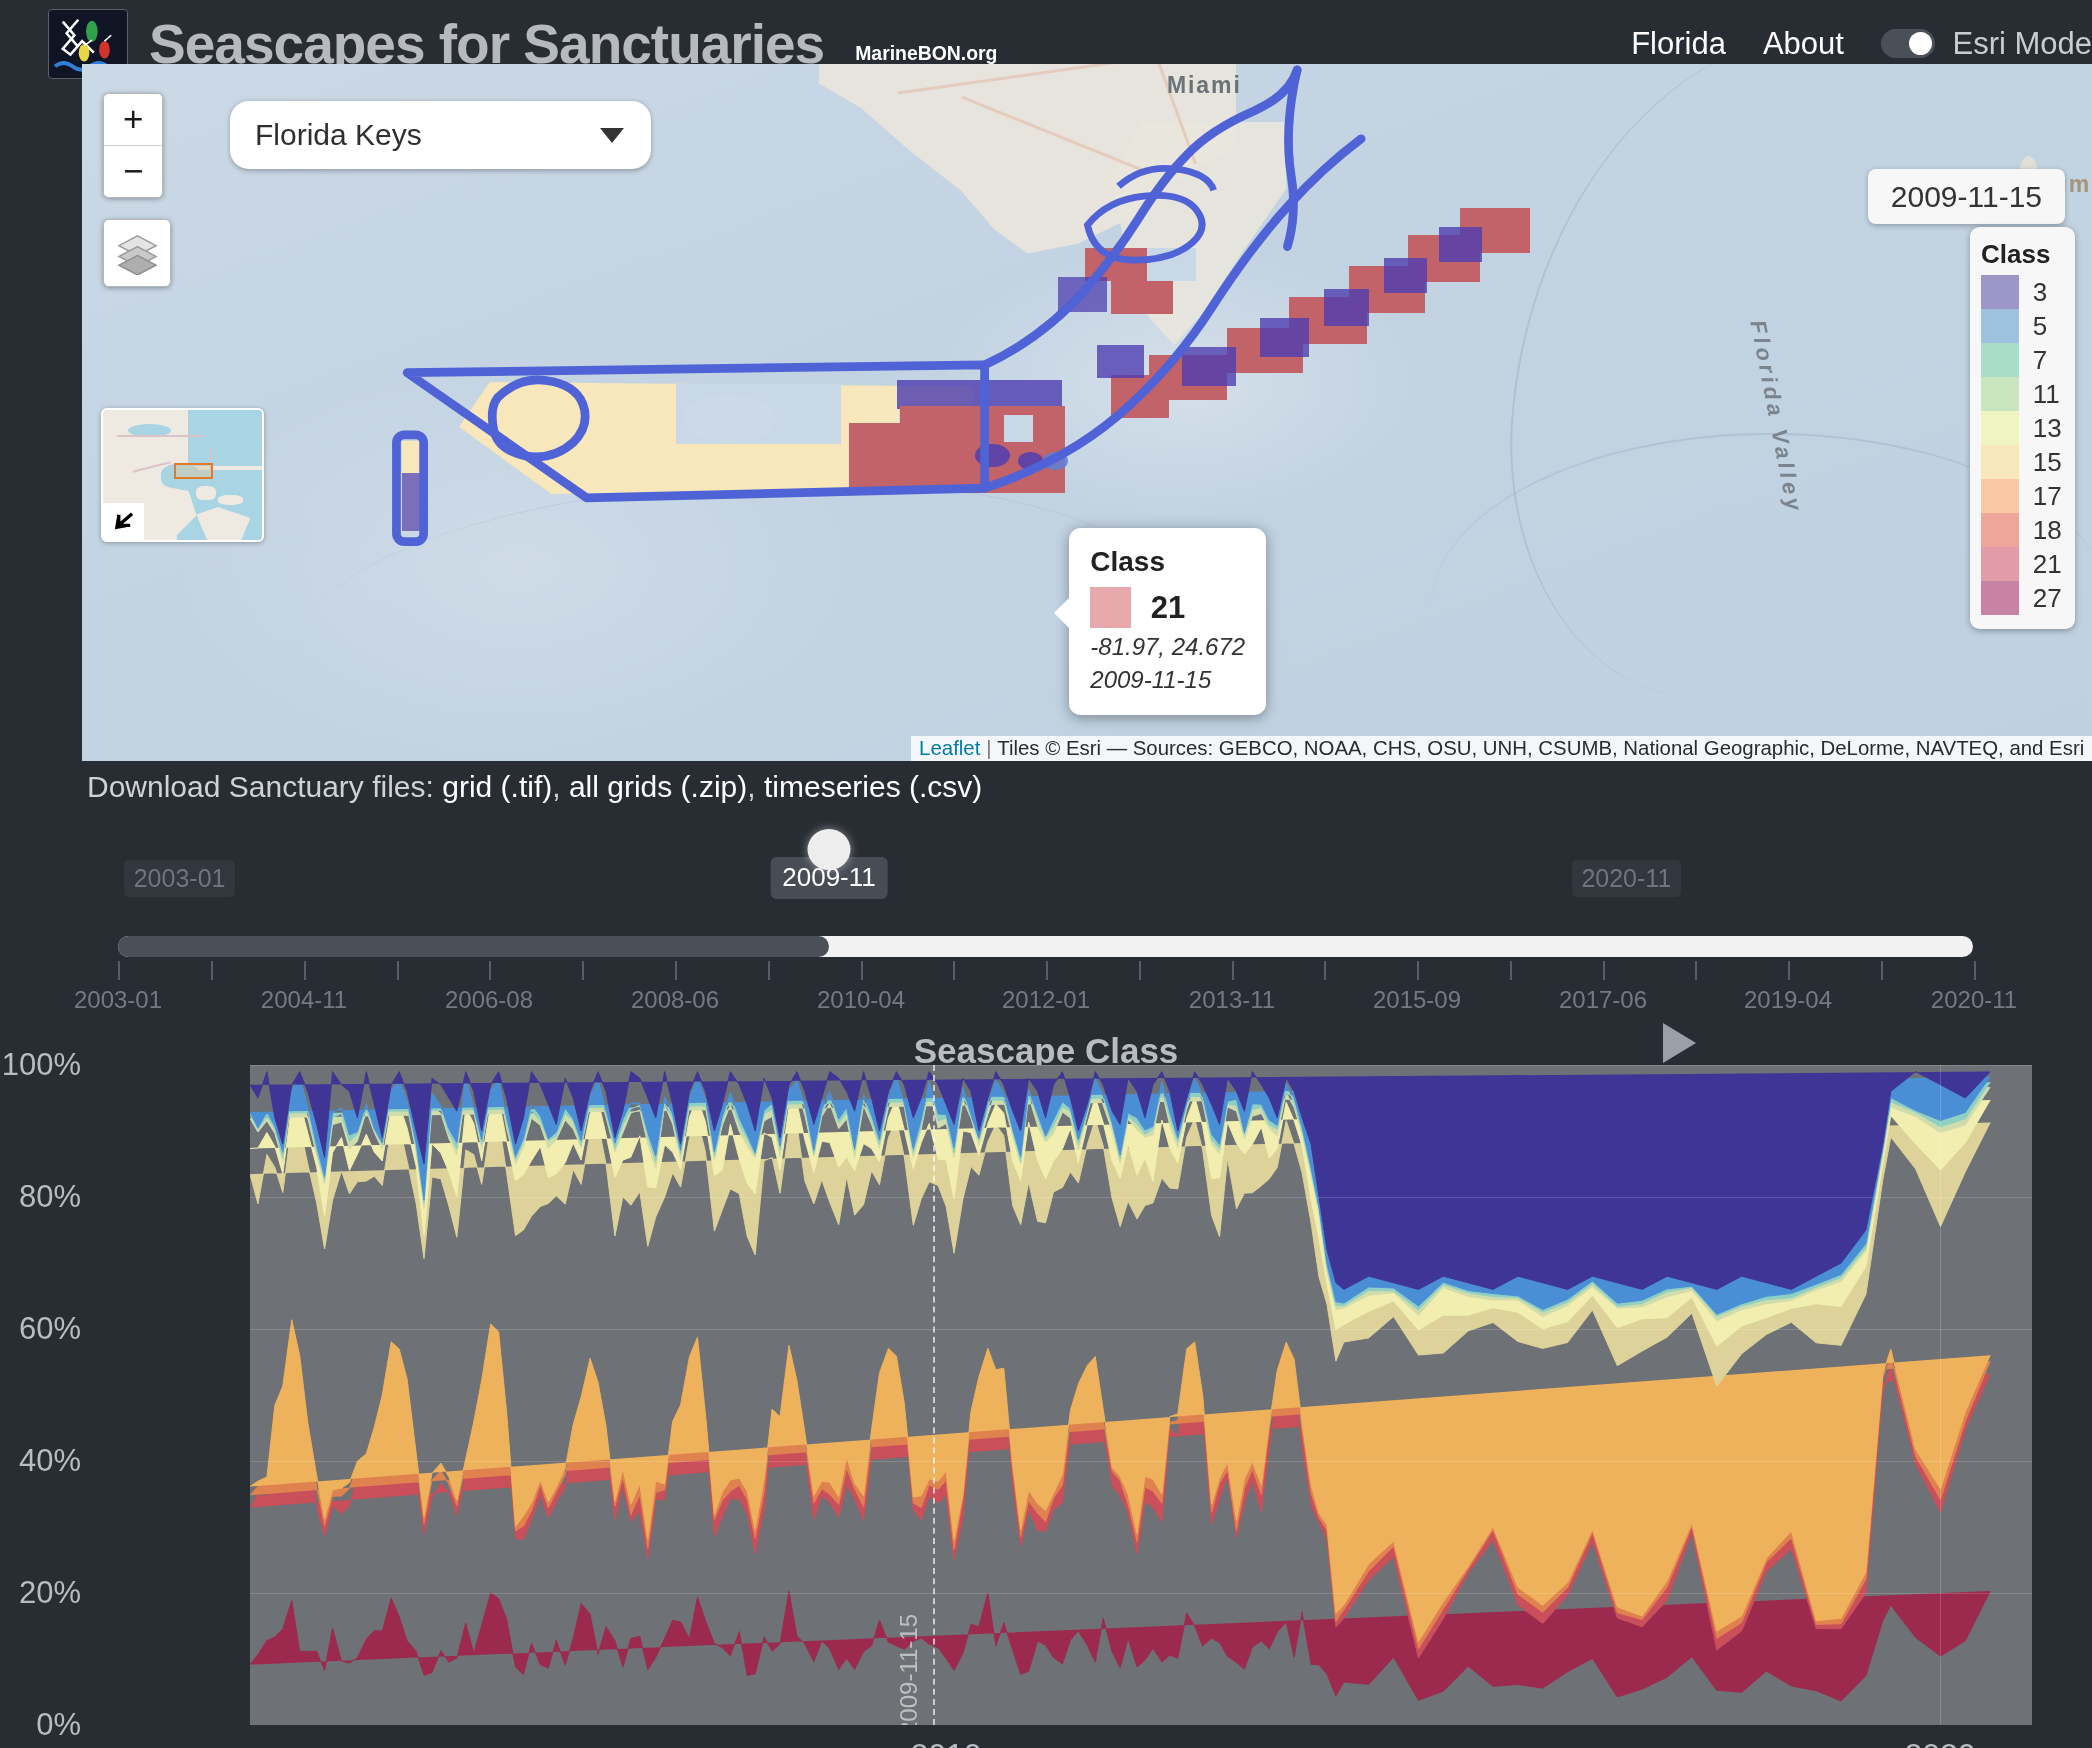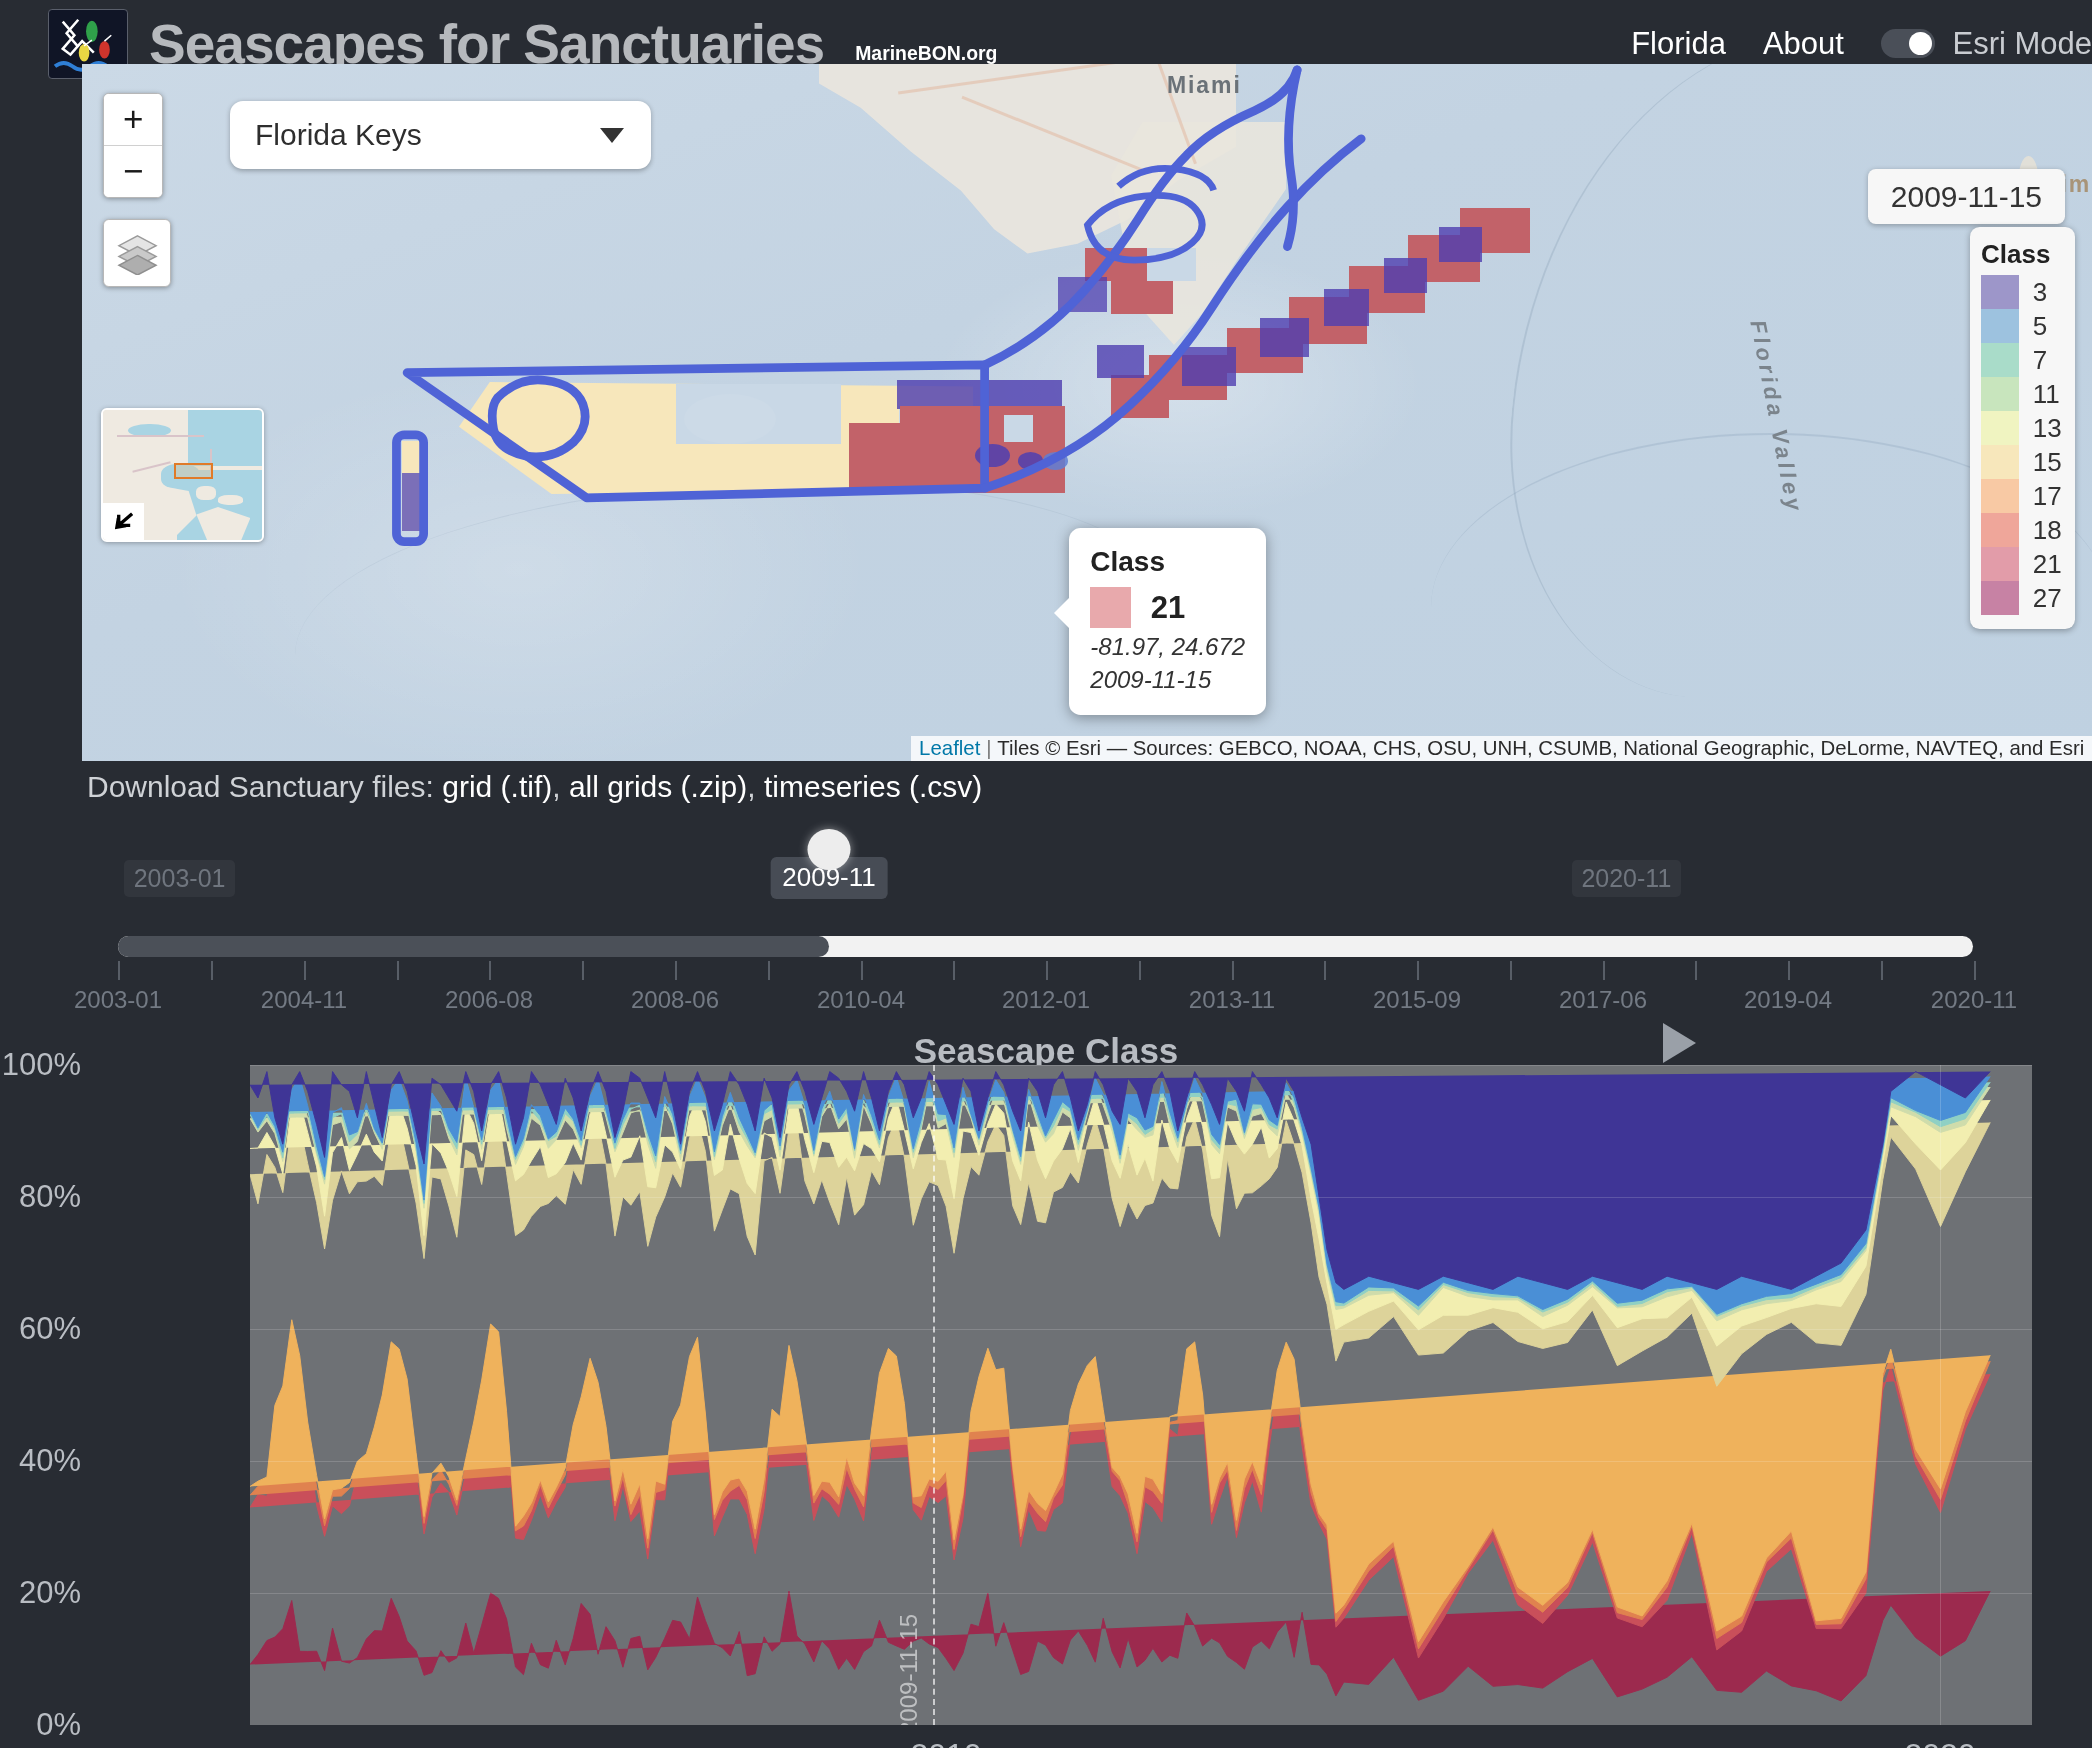--- a/index.html
+++ b/index.html
@@ -120,21 +120,21 @@
   }
   #zoom-in { border-bottom: 1px solid #d0d0d0; }
   #layers-ctl {
     position: absolute; left: 21.3px; top: 155px; width: 68px; height: 68px;
     background: #fff; border: 1.9px solid #b7b7b7; border-radius: 5.8px;
     display: flex; align-items: center; justify-content: center;
     box-shadow: 0 1px 4.9px rgba(0,0,0,.35); cursor: pointer;
   }
   #sanct-select {
     position: absolute; left: 148px; top: 37px; width: 421px; height: 68px;
-    background: #fff; border-radius: 13px; box-shadow: 0 1.9px 5.8px rgba(0,0,0,.28);
+    background: #fff; border-radius: 19px; box-shadow: 0 1.9px 5.8px rgba(0,0,0,.28);
     display: flex; align-items: center; cursor: pointer;
   }
   #sanct-select .val {
     margin-left: 25px; font-size: 30px; color: #2e2e2e;
   }
   #sanct-select .caret {
     margin-left: auto; margin-right: 27px;
     width: 0; height: 0; border-left: 12.6px solid transparent;
     border-right: 12.6px solid transparent; border-top: 15.5px solid #333;
   }

